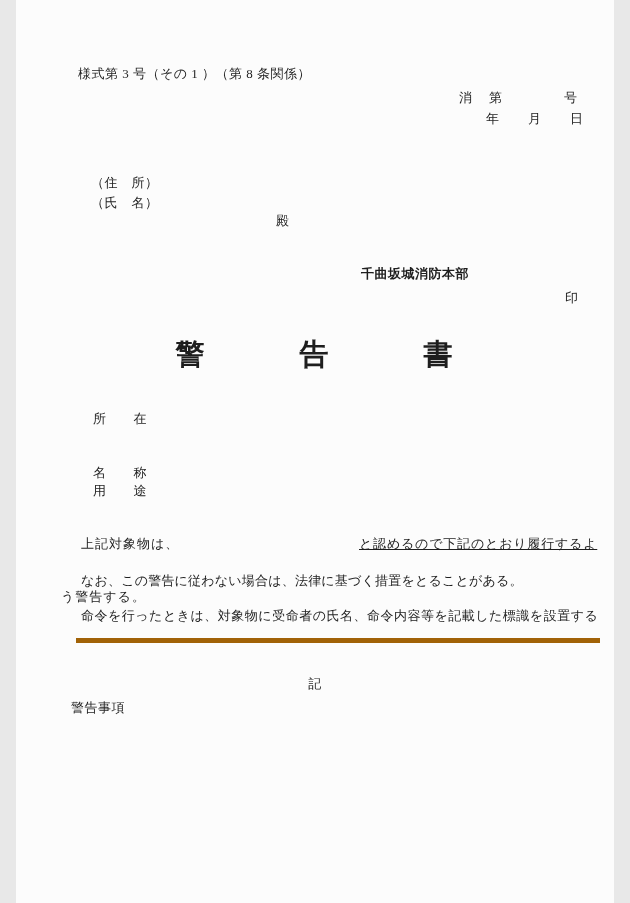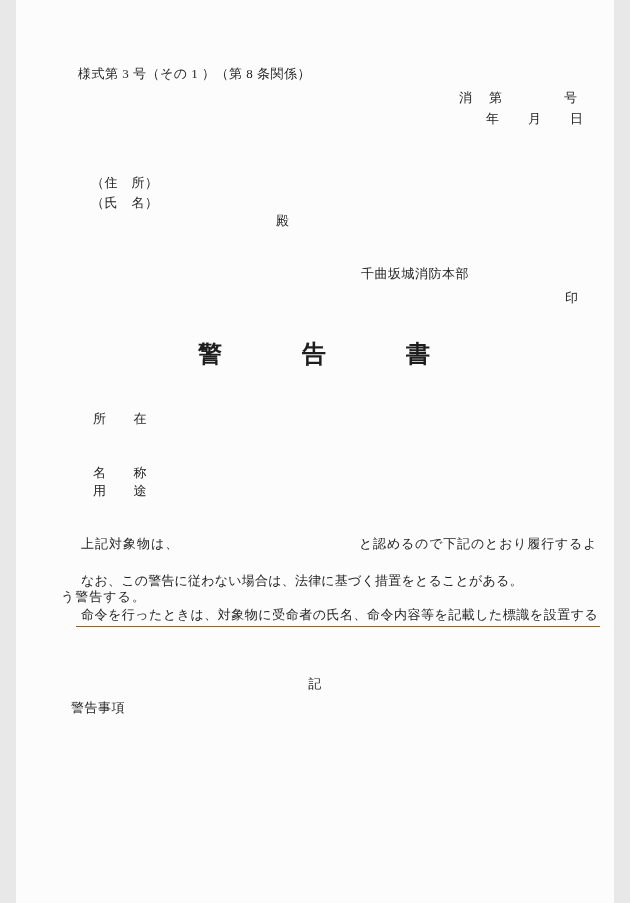--- a/index.html
+++ b/index.html
@@ -19,64 +19,63 @@
   .line{
     position:absolute;
     font-size:13px;
     line-height:16px;
     white-space:pre;
     letter-spacing:0.5px;
   }
   .doc-title{
     left:0; right:0;
     text-align:center;
-    font-size:24px;
+    font-size:29px;
     line-height:26px;
     font-weight:bold;
     letter-spacing:2px;
   }
   .centered{ left:0; right:0; text-align:center; }
   .underlined{
-    border-bottom:1px solid #a16207;
-    padding-bottom:2px;
-    font-family:Liberation Mono, monospace;
+    border-bottom:5px solid #a16207;
+    padding-bottom:14px;
   }
 </style>
 </head>
 <body>
 
 <div class="page" style="background: rgb(252, 252, 252); color: rgb(30, 30, 30);">
 
   <div class="line" style="left:62px; top:66px;">様式第 3 号（その 1 ）（第 8 条関係）</div>
 
   <div class="line" style="left:443px; top:90px; letter-spacing:2px;">消　第　　　　号</div>
 
   <div class="line" style="left:470px; top:111px; letter-spacing:1px;text-align:center;">年　　月　　日</div>
 
   <div class="line" style="left:75px; top:175px;">（住　所）</div>
 
   <div class="line" style="left:75px; top:195px;">（氏　名）</div>
 
   <div class="line" style="left:260px; top:213px;">殿</div>
 
-  <div class="line" style="left:345px; top:266px;">千曲坂城消防本部</div>
+  <div class="line" style="left:345px; top:266px;font-weight:bold;">千曲坂城消防本部</div>
 
   <div class="line" style="left:549px; top:290px;">印</div>
 
   <div class="line doc-title" style="top:341px;">警　　　告　　　書</div>
 
   <div class="line" style="left:77px; top:411px;">所　　在</div>
 
   <div class="line" style="left:77px; top:465px;">名　　称</div>
 
   <div class="line" style="left:77px; top:483px;">用　　途</div>
 
   <div class="line" style="left:65px; top:536px; letter-spacing:1px;">上記対象物は、</div>
 
-  <div class="line" style="left:343px; top:536px; letter-spacing:0.8px;">と認めるので下記のとおり履行するよ</div>
+  <div class="line" style="left:343px; top:536px; letter-spacing:0.8px;text-decoration:underline;">と認めるので下記のとおり履行するよ</div>
 
   <div class="line" style="left:45px; top:589px; letter-spacing:1px;">う警告する。</div>
 
   <div class="line" style="left:65px; top:573px; letter-spacing:0.2px;">なお、この警告に従わない場合は、法律に基づく措置をとることがある。</div>
 
   <div class="line underlined" style="left:60px; top:608px; padding-left:5px; padding-right:2px; letter-spacing:0.5px;">命令を行ったときは、対象物に受命者の氏名、命令内容等を記載した標識を設置する</div>
 
 
   <div class="line centered" style="top:676px;">記</div>
 

